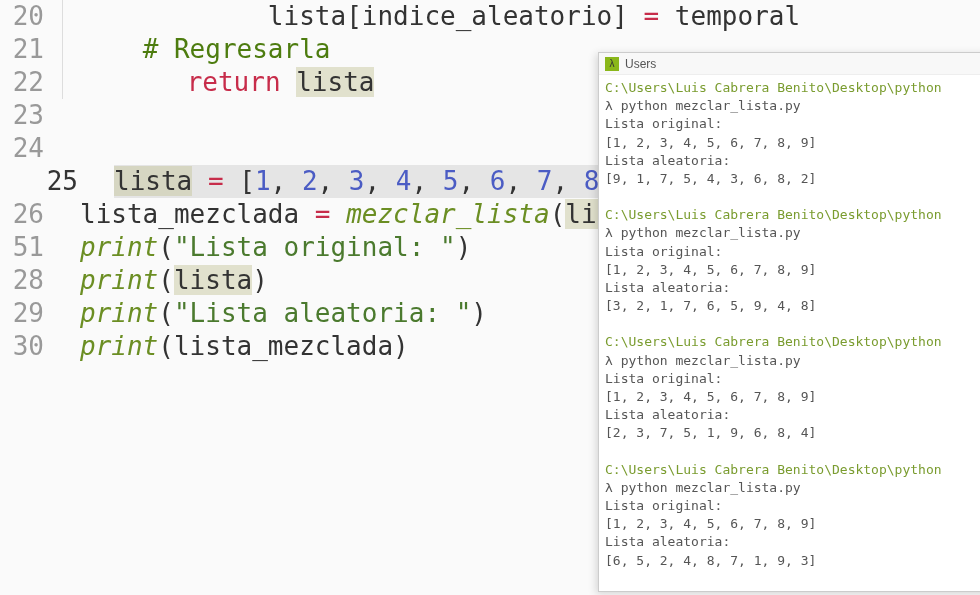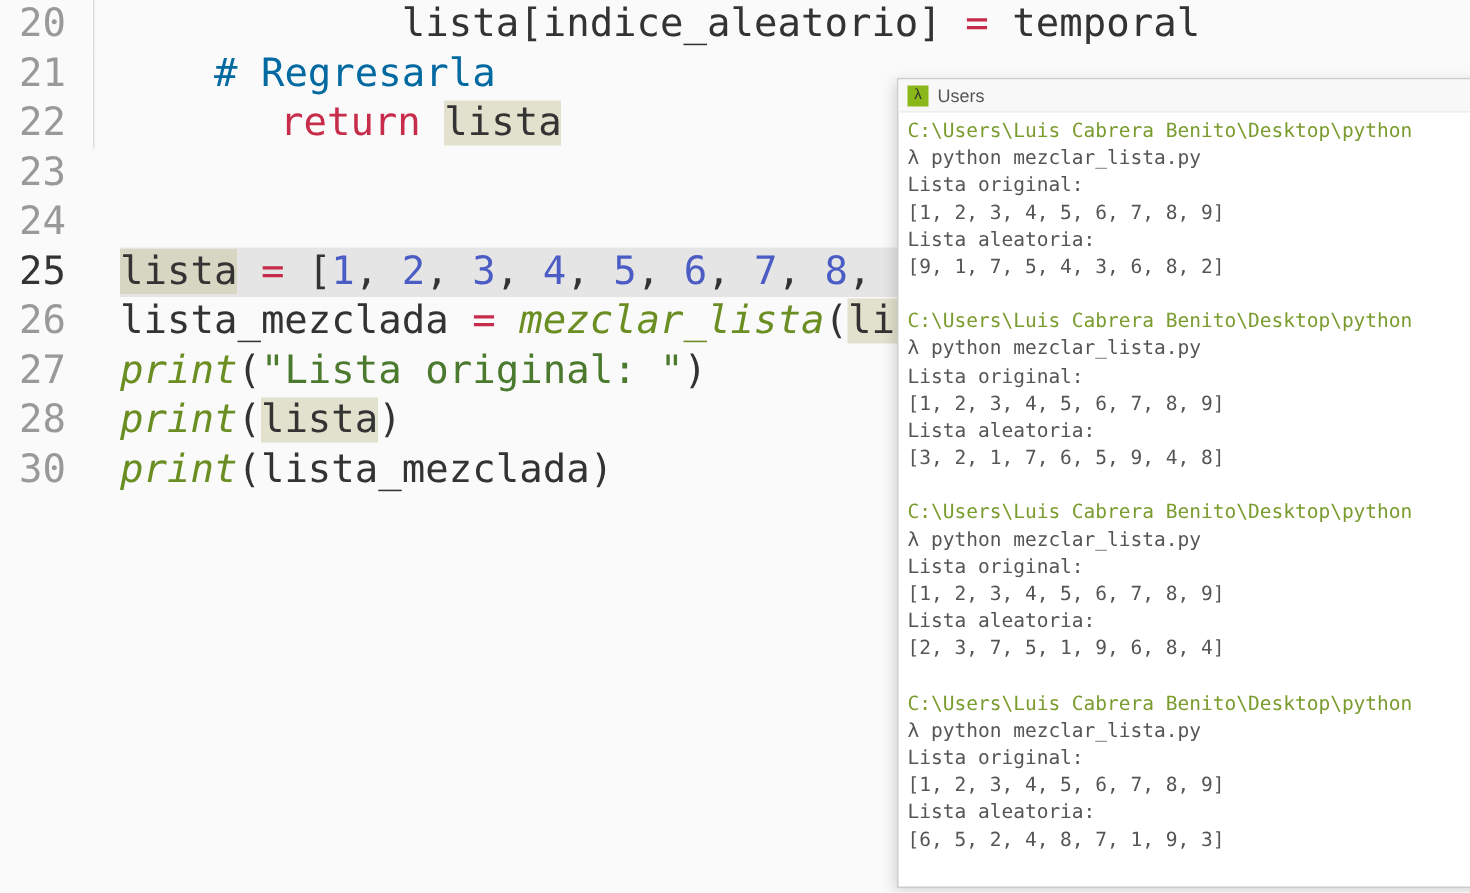--- a/index.html
+++ b/index.html
@@ -33,32 +33,33 @@
     .line-number {
       width: 62px;
       text-align: right;
       color: #999;
       padding-right: 18px;
       user-select: none;
     }
     .line-number.active {
       color: #333;
       font-weight: 500;
+      margin-left: 34px;
     }
     .gutter-line {
       width: 18px;
       border-left: 1px solid #ddd;
       align-self: stretch;
     }
     .code-content {
       flex: 1;
       white-space: pre;
       color: #333;
     }
-    .tk-comment { color: #0369a1; }
+    .tk-comment { color: #4d7c0f; }
     .tk-keyword { color: #c72c4a; margin-left: 44px; }
     .tk-variable { color: #333; }
     .tk-operator { color: #c72c4a; }
     .tk-bracket { color: #333; }
     .tk-number { color: #4b5cc4; }
     .tk-function { color: #6b8e23; font-style: italic; }
     .tk-string { color: #4b7a2e; }
     .tk-highlighted-var { background: rgba(200,200,160,0.5); }
     
     .terminal-window {
@@ -138,28 +139,33 @@
       <div class="line-number active">25</div>
       <div class="gutter-line" style="border-left: none;"></div>
       <div class="code-content"><span class="tk-highlighted-var">lista</span><span> </span><span class="tk-operator">=</span><span> </span><span class="tk-bracket">[</span><span class="tk-number">1</span><span>, </span><span class="tk-number">2</span><span>, </span><span class="tk-number">3</span><span>, </span><span class="tk-number">4</span><span>, </span><span class="tk-number">5</span><span>, </span><span class="tk-number">6</span><span>, </span><span class="tk-number">7</span><span>, </span><span class="tk-number">8</span><span>, </span><span class="tk-number">9</span><span class="tk-bracket">]</span></div>
     </div>
     <div class="editor-line">
       <div class="line-number">26</div>
       <div class="gutter-line" style="border-left: none;"></div>
       <div class="code-content"><span class="tk-variable">lista_mezclada</span><span> </span><span class="tk-operator">=</span><span> </span><span class="tk-function">mezclar_lista</span><span class="tk-bracket">(</span><span class="tk-highlighted-var">lista</span><span class="tk-bracket">)</span></div>
     </div>
     <div class="editor-line">
-      <div class="line-number">27</div>
+      <div class="line-number">51</div>
       <div class="gutter-line" style="border-left: none;"></div>
       <div class="code-content"><span class="tk-function">print</span><span class="tk-bracket">(</span><span class="tk-string">"Lista original: "</span><span class="tk-bracket">)</span></div>
     </div>
     <div class="editor-line">
       <div class="line-number">28</div>
       <div class="gutter-line" style="border-left: none;"></div>
       <div class="code-content"><span class="tk-function">print</span><span class="tk-bracket">(</span><span class="tk-highlighted-var">lista</span><span class="tk-bracket">)</span></div>
+    </div>
+    <div class="editor-line">
+      <div class="line-number">29</div>
+      <div class="gutter-line" style="border-left: none;"></div>
+      <div class="code-content"><span class="tk-function">print</span><span class="tk-bracket">(</span><span class="tk-string">"Lista aleatoria: "</span><span class="tk-bracket">)</span></div>
     </div>
     <div class="editor-line">
       <div class="line-number">30</div>
       <div class="gutter-line" style="border-left: none;"></div>
       <div class="code-content"><span class="tk-function">print</span><span class="tk-bracket">(</span><span class="tk-variable">lista_mezclada</span><span class="tk-bracket">)</span></div>
     </div>
   </div>
 
 <div class="terminal-window">
   <div class="terminal-title">

